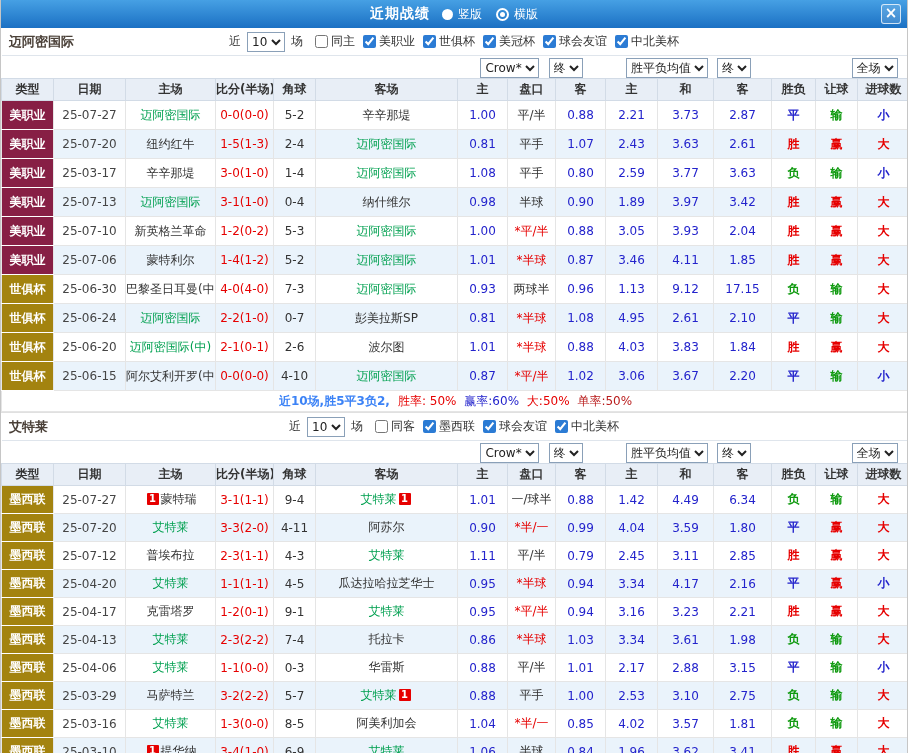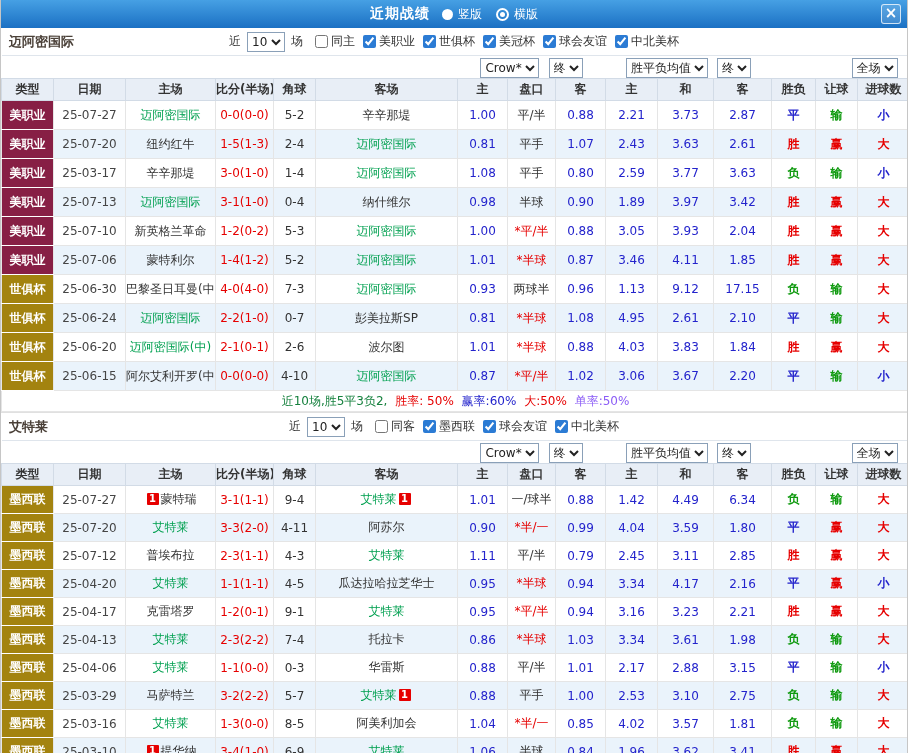--- a/index.html
+++ b/index.html
@@ -330,21 +330,21 @@
             <td class="odds">3.06</td>
             <td class="odds">3.67</td>
             <td class="odds">2.20</td>
             <td class="res" style="color: rgb(35, 35, 204);">平</td>
             <td class="res" style="color: rgb(15, 154, 15);">输</td>
             <td class="res" style="color: rgb(35, 35, 204);">小</td>
           </tr>
         </tbody>
       <tfoot>
         <tr>
-            <td class="summary" colspan="15"><span style="color: #15803d;">近10场,胜5平3负2, </span><span style="color: rgb(230, 0, 0);">胜率: 50% </span><span style="color: rgb(35, 35, 204);">赢率:60% </span><span style="color: rgb(230, 0, 0);">大:50% </span><span style="color: #8b5cf6;">单率:50%</span></td>
+            <td class="summary" colspan="15"><span style="color: #3b82f6; font-weight: bold;">近10场,胜5平3负2, </span><span style="color: rgb(230, 0, 0);">胜率: 50% </span><span style="color: rgb(35, 35, 204);">赢率:60% </span><span style="color: rgb(230, 0, 0);">大:50% </span><span style="color: #b91c1c;">单率:50%</span></td>
           </tr>
       </tfoot>
     </table>
   </section>
 
   <section id="section-1">
     <div class="section-header">
       <span class="team-name">艾特莱</span>
       <div class="controls">
         <span>近</span>

